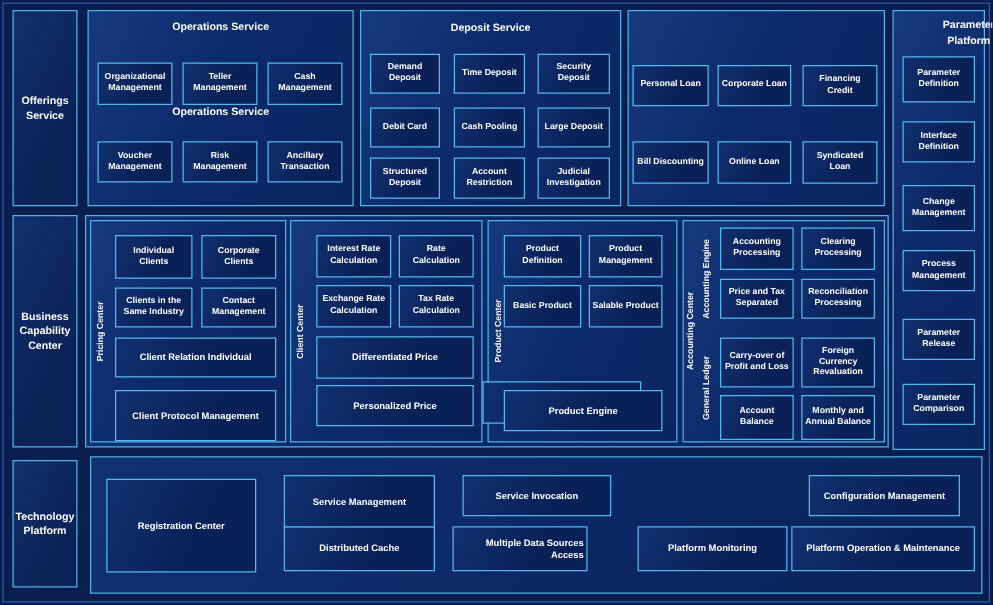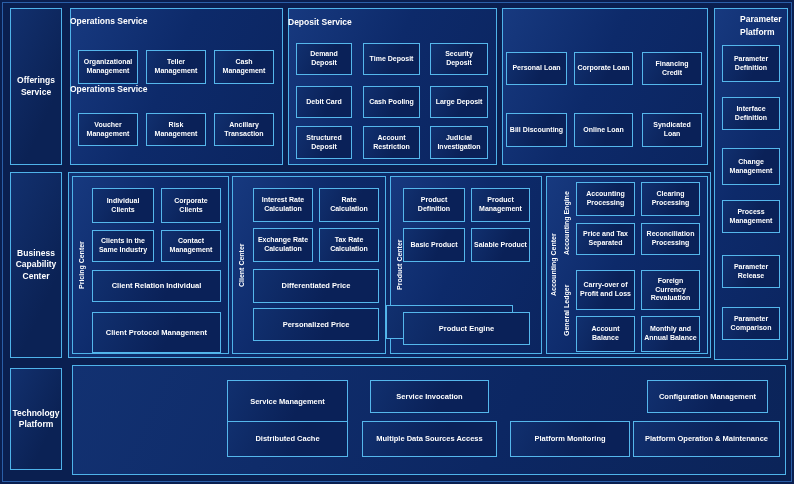--- a/index.html
+++ b/index.html
@@ -30,21 +30,21 @@
   .box {
     position:absolute; box-sizing:border-box;
     background:linear-gradient(115deg,#11306F 0%, #0A2158 60%);
     border:1px solid #55B7EC;
     display:flex; align-items:center; justify-content:center; text-align:center;
     font-size:7px; font-weight:bold; line-height:1.25; padding:1px 2px;
     overflow:hidden;
   }
   .box.wide { font-size:7.5px; }
   .title {
-    position:absolute; text-align:left;
+    position:absolute; text-align:center;
     font-size:8.5px; font-weight:bold; line-height:1.5;
   }
   .vlabel {
     position:absolute; box-sizing:border-box;
     writing-mode:vertical-rl; transform:rotate(180deg);
     display:flex; align-items:center; justify-content:center;
     font-size:7px; font-weight:bold; text-align:center; line-height:1;
     white-space:nowrap;
   }
 </style>
@@ -133,20 +133,21 @@
   <div class="box" style="left:576px; top:182px; width:59px; height:34px;">Accounting Processing</div>
   <div class="box" style="left:641px; top:182px; width:59px; height:34px;">Clearing Processing</div>
   <div class="box" style="left:576px; top:223px; width:59px; height:32px;">Price and Tax Separated</div>
   <div class="box" style="left:641px; top:223px; width:59px; height:32px;">Reconciliation Processing</div>
   <div class="box" style="left:576px; top:270px; width:59px; height:40px;">Carry-over of Profit and Loss</div>
   <div class="box" style="left:641px; top:270px; width:59px; height:40px;">Foreign Currency Revaluation</div>
   <div class="box" style="left:576px; top:316px; width:59px; height:36px;">Account Balance</div>
   <div class="box" style="left:641px; top:316px; width:59px; height:36px;">Monthly and Annual Balance</div>
 
   <div class="container" style="left:72px; top:365px; width:714px; height:110px;"></div>
+  <div class="box wide" style="left:85px; top:383px; width:120px; height:75px;">Registration Center</div>
   <div class="box wide" style="left:227px; top:380px; width:121px; height:43px;">Service Management</div>
   <div class="box wide" style="left:370px; top:380px; width:119px; height:33px;">Service Invocation</div>
   <div class="box wide" style="left:647px; top:380px; width:121px; height:33px;">Configuration Management</div>
   <div class="box wide" style="left:227px; top:421px; width:121px; height:36px;">Distributed Cache</div>
-  <div class="box wide" style="left:362px; top:421px; width:135px; height:36px;">Multiple Data Sources Access</div>
+  <div class="box wide" style="left:362px; top:421px; width:108px; height:36px;text-align:right;">Multiple Data Sources Access</div>
   <div class="box wide" style="left:510px; top:421px; width:120px; height:36px;">Platform Monitoring</div>
   <div class="box wide" style="left:633px; top:421px; width:147px; height:36px;">Platform Operation &amp; Maintenance</div>
 </div>
 
 </body></html>

